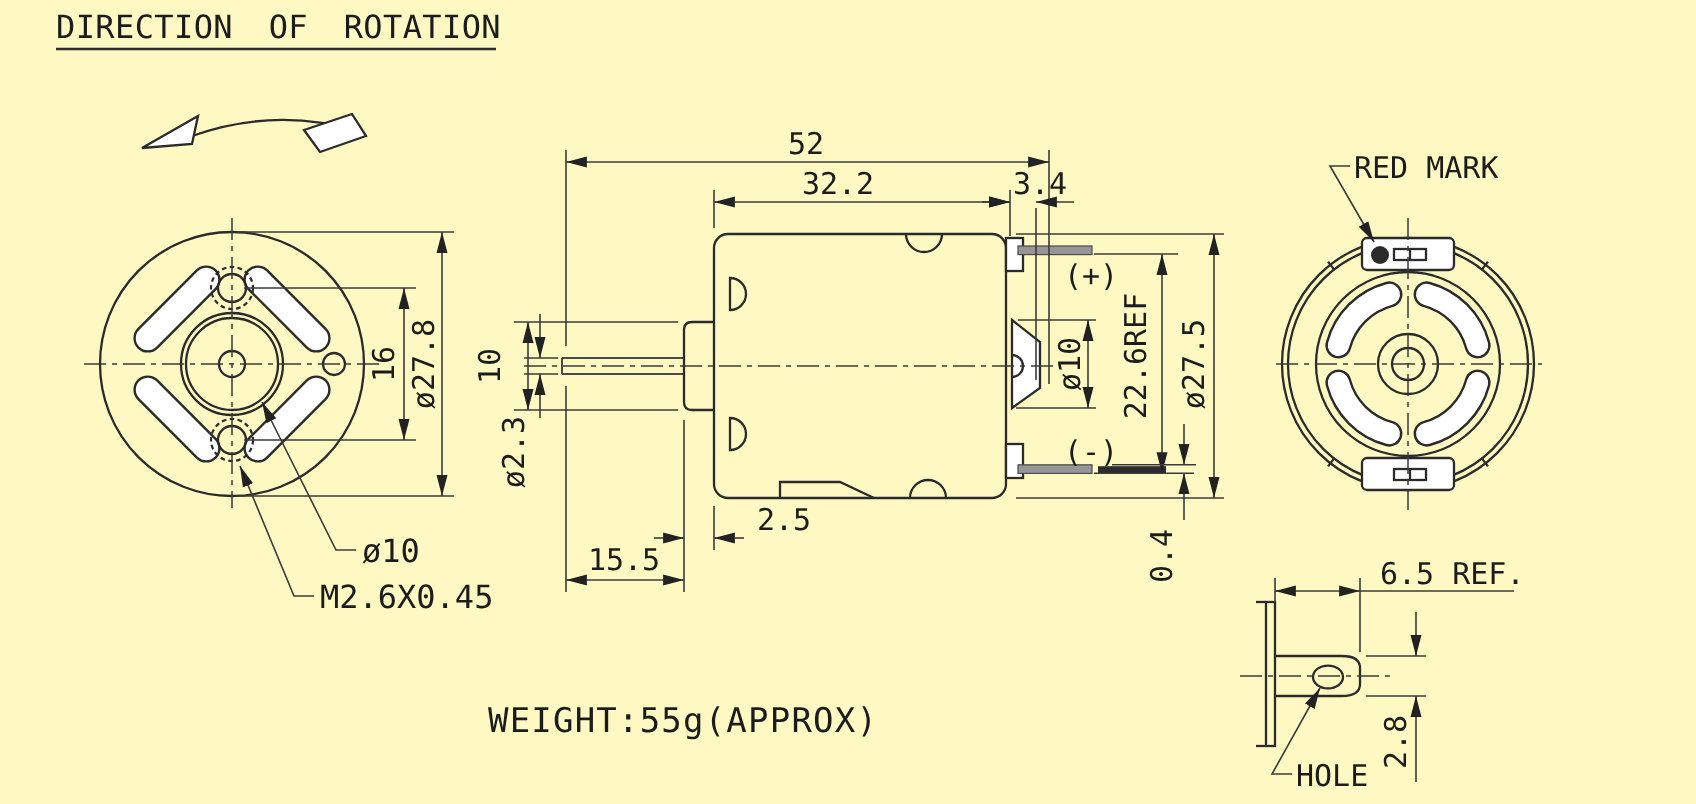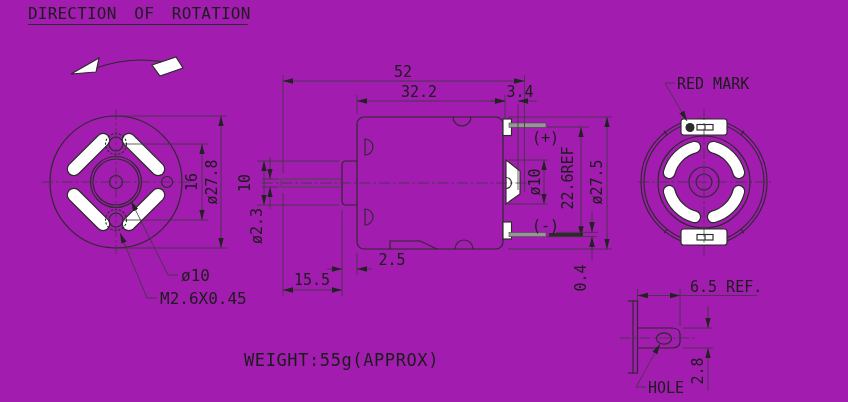--- a/index.html
+++ b/index.html
@@ -1,17 +1,17 @@
 <!DOCTYPE html>
 <html><head>
 <meta charset="utf-8">
 <style>
   html,body{margin:0;padding:0;background:#f5f5f5;}
   .sheet{
-    width:848px;height:402px;background:#a21caf;position:relative;
+    width:848px;height:402px;background:#fef9c3;position:relative;
     font-family:"DejaVu Sans Mono","Liberation Mono",monospace;
     overflow:hidden;
   }
   svg{display:block;}
   
   .ol{fill:none;stroke:#2b2b2b;stroke-width:1.15;}
   .olf{fill:#ffffff;stroke:#2b2b2b;stroke-width:1.15;}
   
   .dl{fill:none;stroke:#3a3a3a;stroke-width:0.8;}
   .d2{marker-start:url(#ah);marker-end:url(#ah);}

